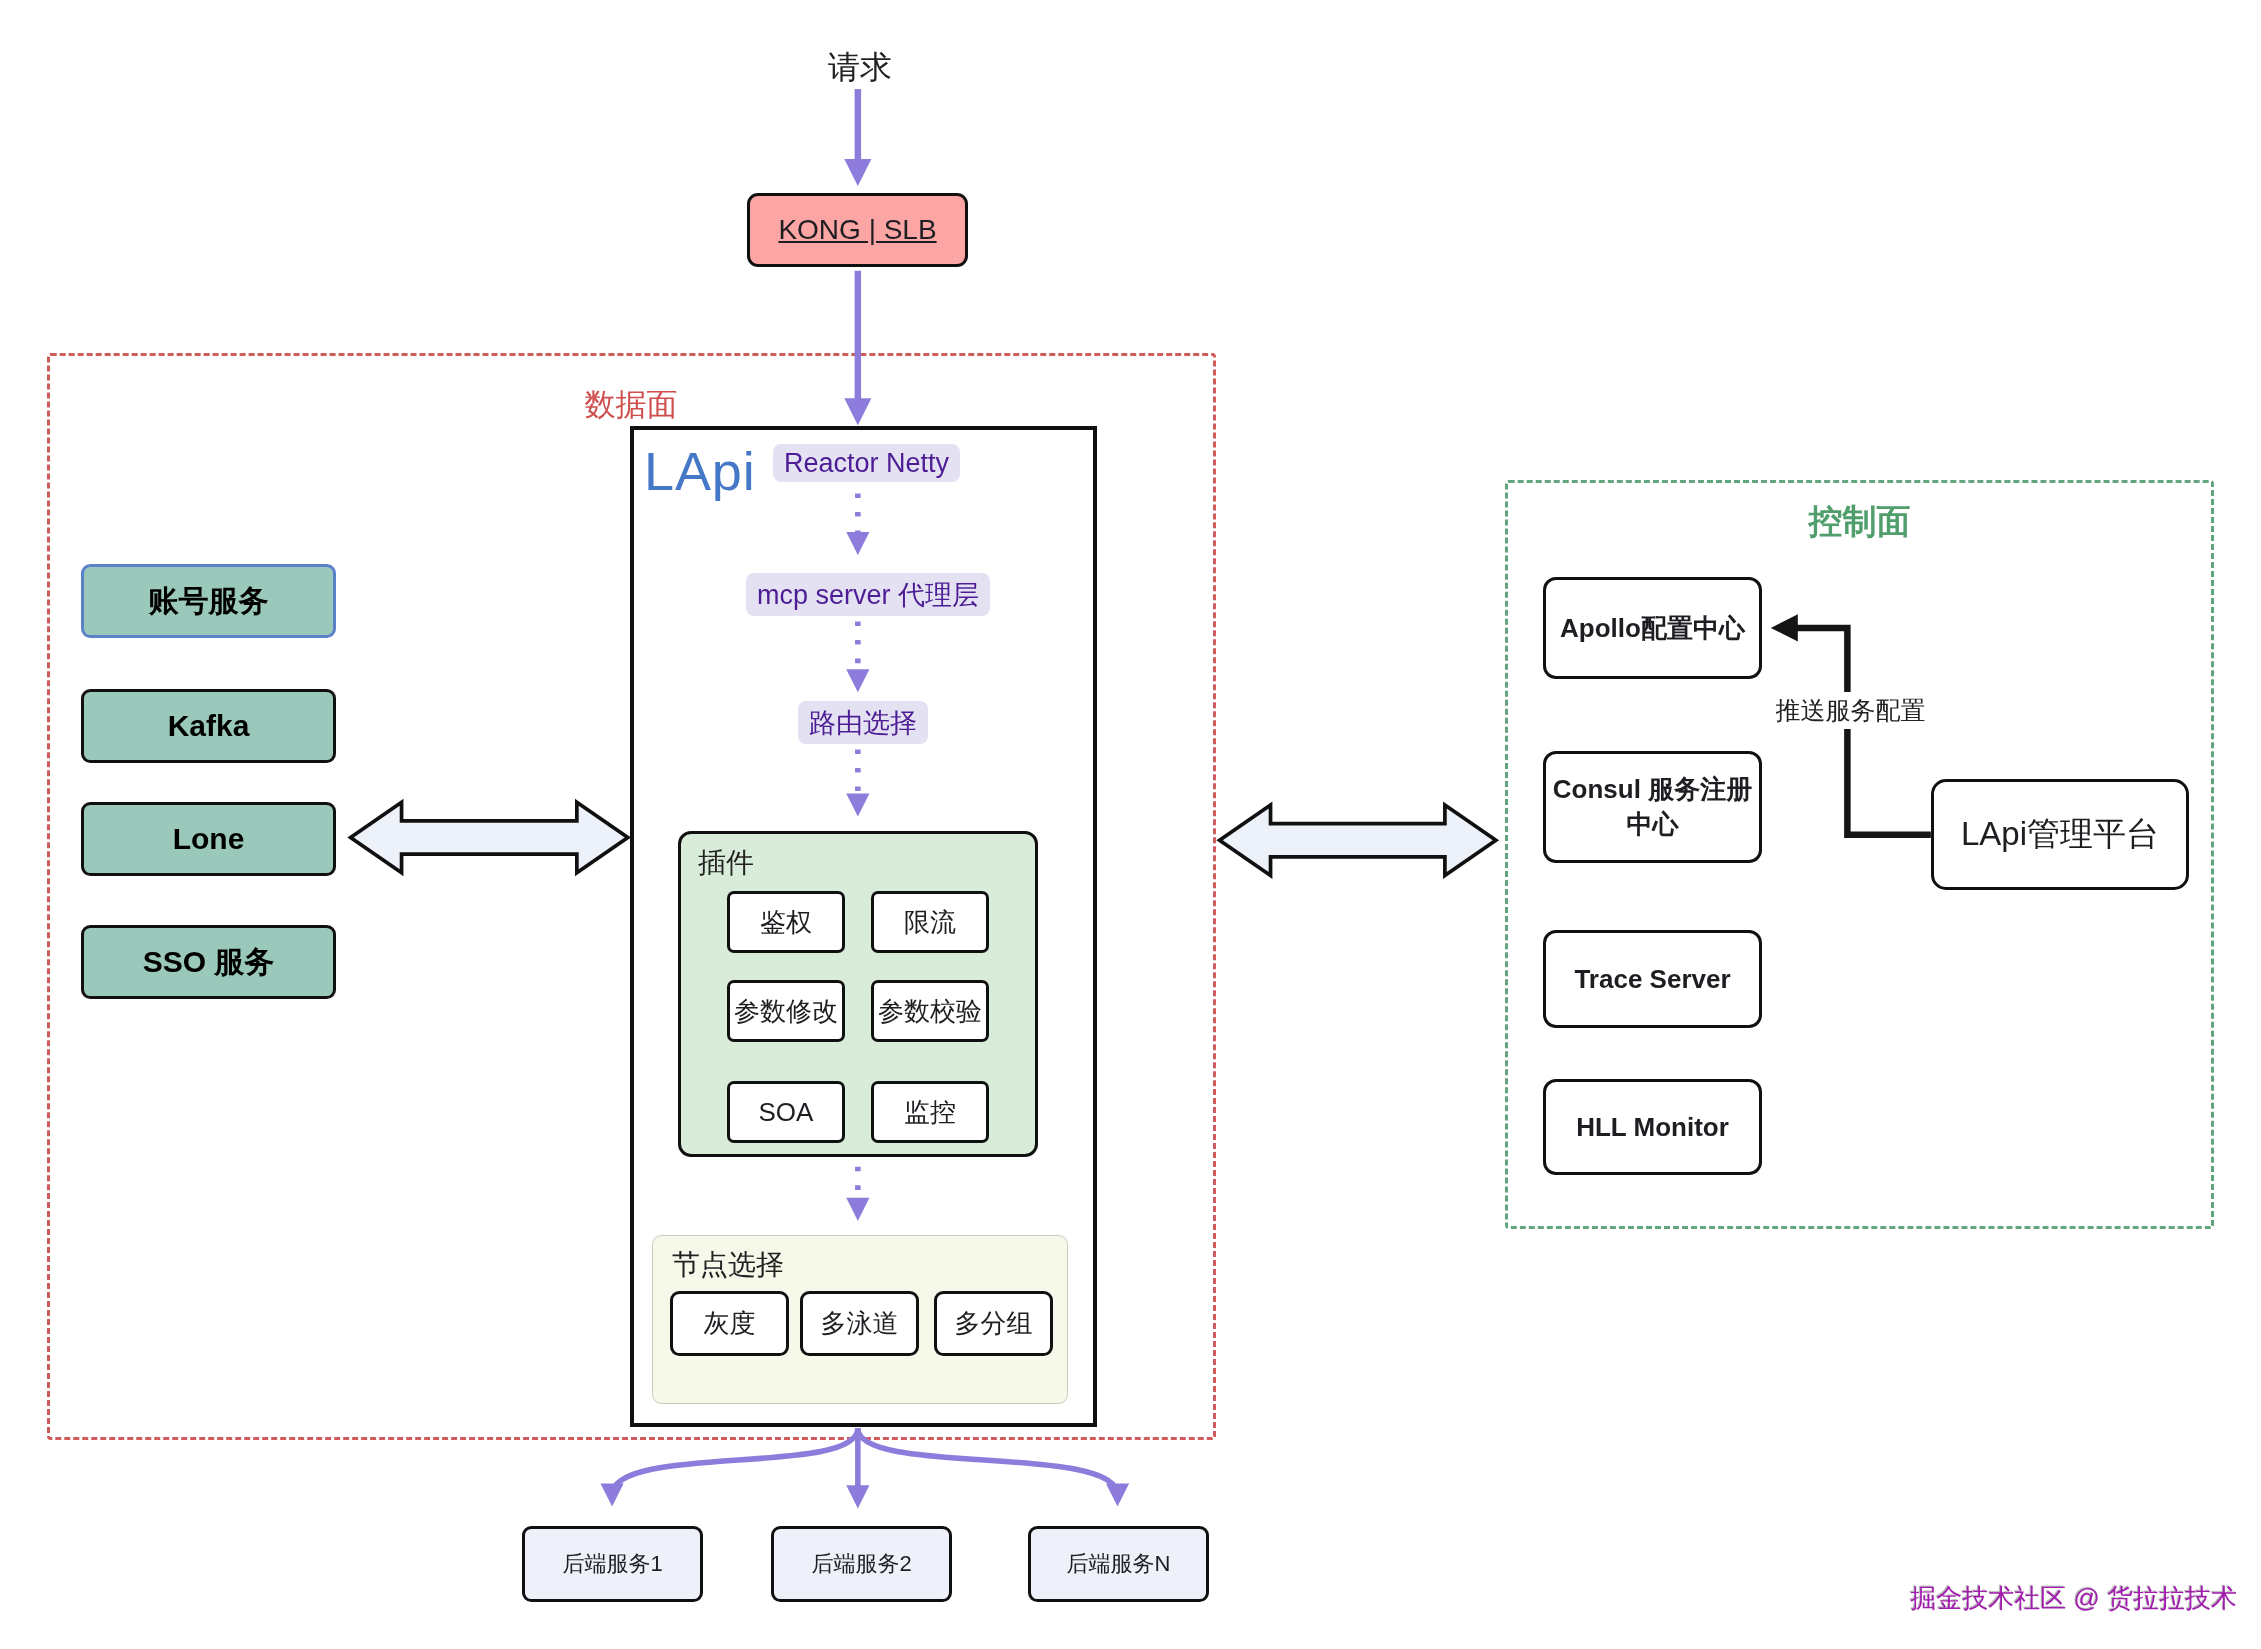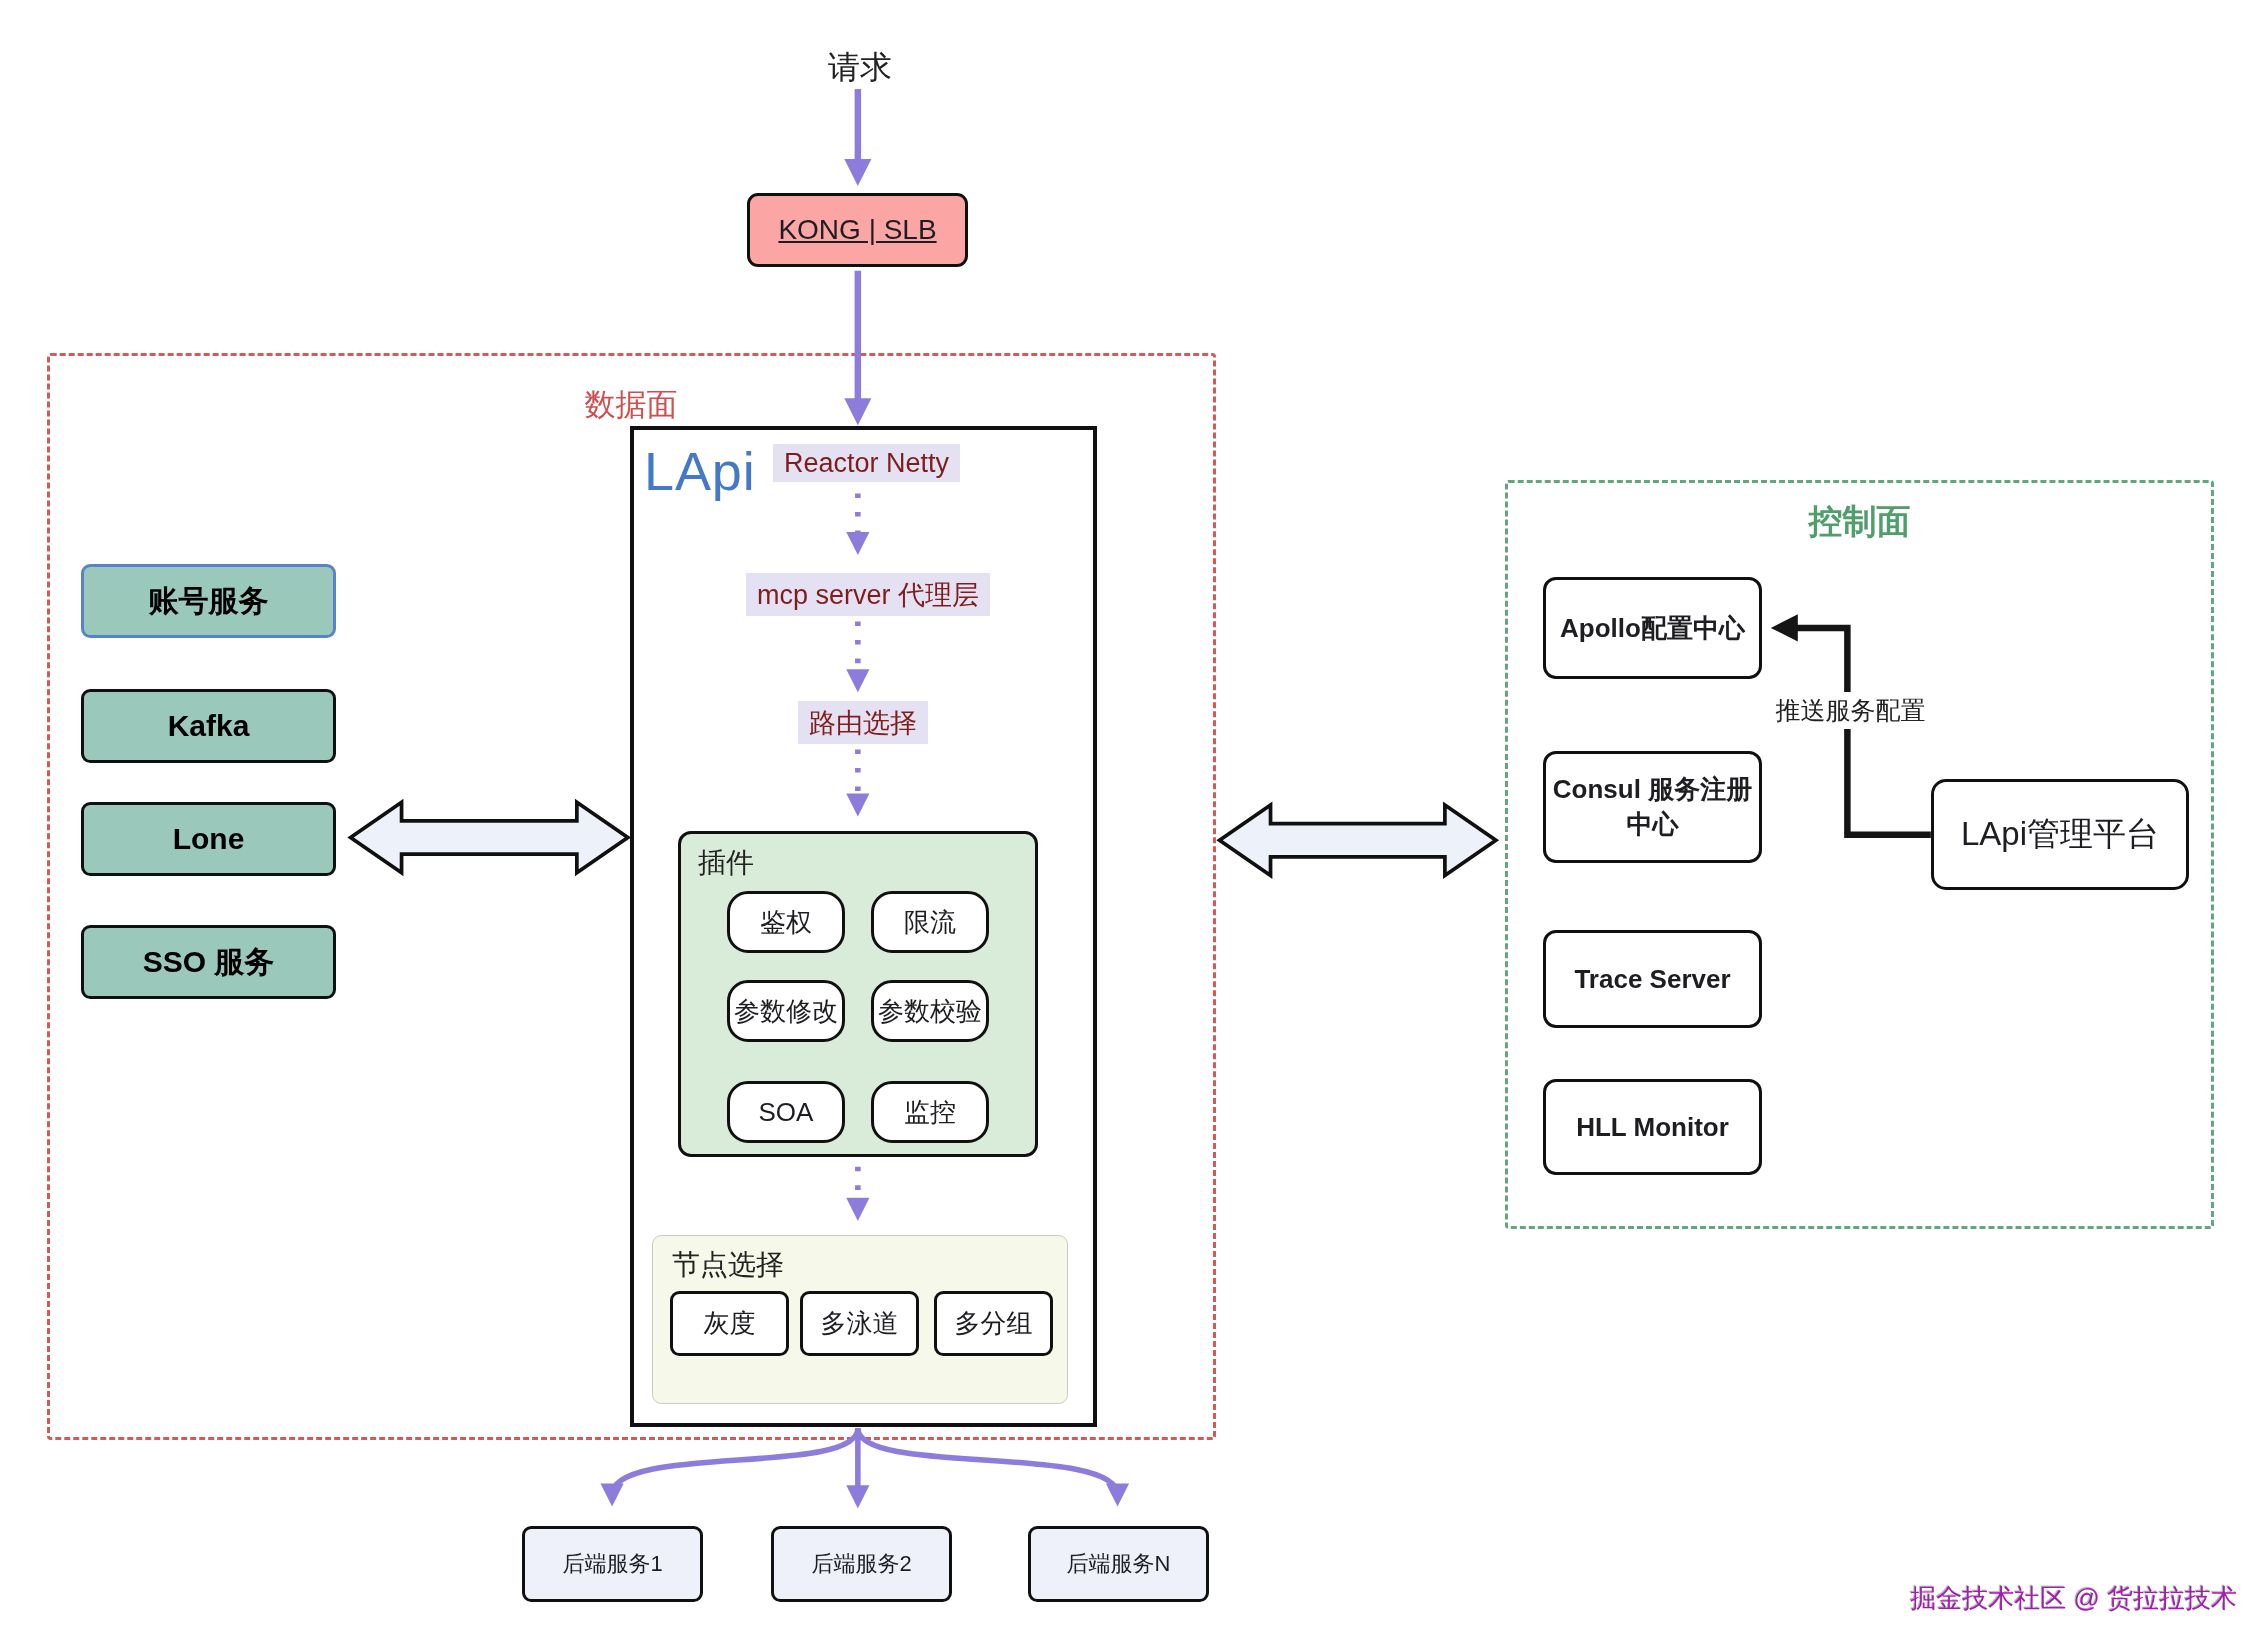--- a/index.html
+++ b/index.html
@@ -11,28 +11,28 @@
 
   
   .request{left:809px;top:46px;width:102px;font-size:32px;text-align:center;color:#222;}
   .kong{left:747px;top:193px;width:221px;height:74px;background:#fca5a5;border:3.7px solid #101010;border-radius:11px;font-size:28px;text-decoration:underline;}
 
   
   .data-plane{left:47px;top:353px;width:1169px;height:1087px;border:3.7px dashed #d05b5b;border-radius:3.7px;}
   .data-plane-label{left:557px;top:371px;width:148px;font-size:31px;color:#cf4f4f;text-align:center;margin-top:13px;}
   .lapi-box{left:630px;top:426px;width:467px;height:1001px;background:#ffffff;border:4.6px solid #101010;}
   .lapi-title{left:644px;top:440px;font-size:54px;color:#4678c8;letter-spacing:0.9px;}
-  .stage{background:#e4e1f2;color:#7f1d1d;font-size:27px;padding:3.7px 11px;white-space:nowrap;}
+  .stage{background:#e4e1f2;color:#4c1d95;font-size:27px;padding:3.7px 11px;white-space:nowrap;border-radius:8px;}
   .stage.reactor{left:773px;top:444px;}
   .stage.mcp{left:746px;top:573px;}
   .stage.route{left:798px;top:701px;}
 
   .plugins-box{left:678px;top:831px;width:360px;height:326px;background:#d8ecd9;border:3.7px solid #101010;border-radius:13px;}
   .plugins-title{left:698px;top:844px;font-size:28px;color:#222;}
-  .pbtn{width:118px;height:62px;background:#ffffff;border:3.7px solid #101010;border-radius:21px;font-size:26px;}
+  .pbtn{width:118px;height:62px;background:#ffffff;border:3.7px solid #101010;border-radius:7px;font-size:26px;}
   .node-box{left:652px;top:1235px;width:416px;height:169px;background:#f6f8ea;border:1.9px solid #c9ccba;border-radius:9.3px;}
   .node-title{left:672px;top:1246px;font-size:28px;color:#222;}
   .nbtn{width:119px;height:65px;background:#ffffff;border:3.7px solid #101010;border-radius:9.3px;font-size:26px;}
 
   
   .lsvc{left:81px;width:255px;height:74px;background:#9ac8bb;border:3.7px solid #101010;border-radius:9.3px;font-size:30px;font-weight:bold;color:#000000;}
   .lsvc.accent{border-color:#5b82c9;}
 
   
   .backend{top:1526px;width:181px;height:76px;background:#eef1fa;border:3.7px solid #101010;border-radius:9.3px;font-size:22px;}

